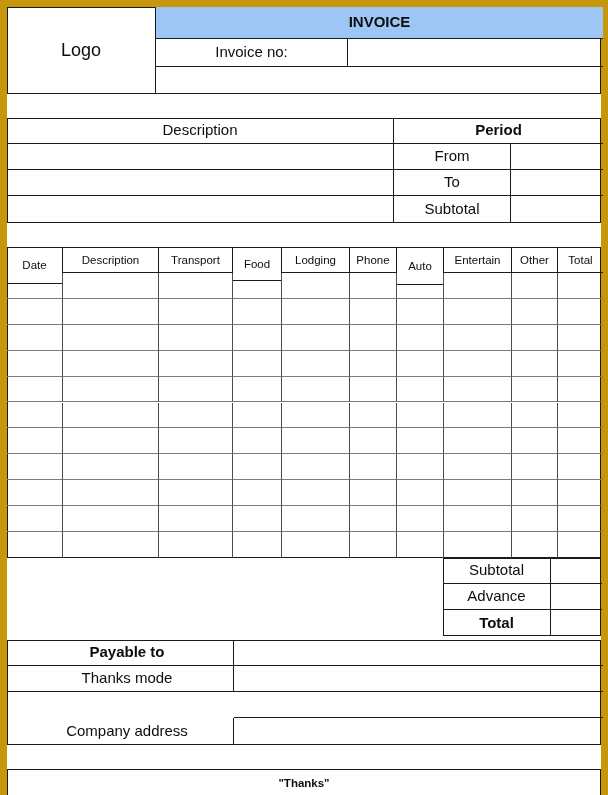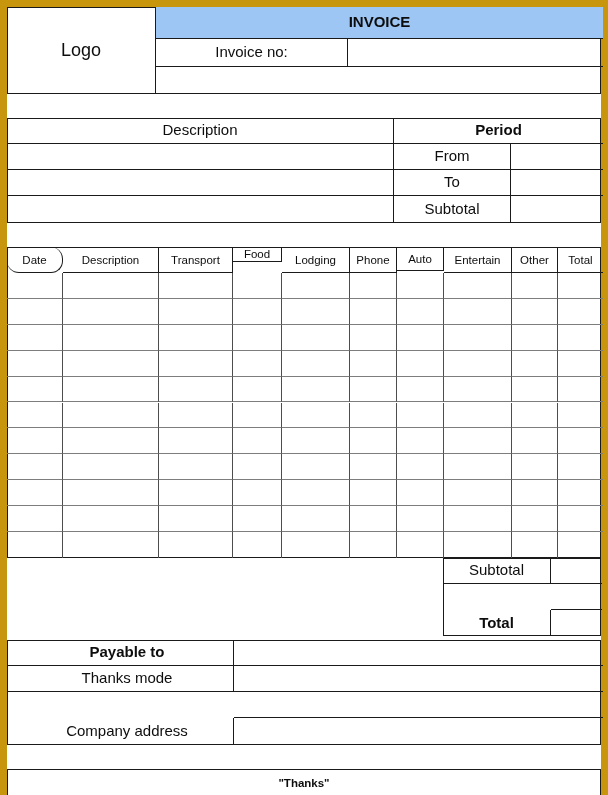--- a/index.html
+++ b/index.html
@@ -189,27 +189,27 @@
       <div class="cell desc-mid b-b" style="top:51px;">To</div>
       <div class="cell desc-right b-b" style="top:51px;"></div>
 
       <div class="cell desc-left" style="top:77px;"></div>
       <div class="cell desc-mid" style="top:77px;">Subtotal</div>
       <div class="cell desc-right" style="top:77px;"></div>
     </div>
 
     <div class="blk" id="main">
       <div id="main-head" class="hrow">
-          <div class="mcell" style="left: -1px; top: -1px; width: 56px; height: 26px; border-radius: 12px;">Date</div>
+          <div class="mcell" style="left: -1px; top: -1px; width: 56px; height: 37px;">Date</div>
           <div class="mcell" style="left: 55px; top: -1px; width: 96px; height: 26px;">Description</div>
           <div class="mcell" style="left: 151px; top: -1px; width: 74px; height: 26px;">Transport</div>
-          <div class="mcell" style="left: 225px; top: -1px; width: 49px; height: 15px;">Food</div>
+          <div class="mcell" style="left: 225px; top: -1px; width: 49px; height: 34px;">Food</div>
           <div class="mcell" style="left: 274px; top: -1px; width: 68px; height: 26px;">Lodging</div>
           <div class="mcell" style="left: 342px; top: -1px; width: 47px; height: 26px;">Phone</div>
-          <div class="mcell" style="left: 389px; top: -1px; width: 47px; height: 24px;">Auto</div>
+          <div class="mcell" style="left: 389px; top: -1px; width: 47px; height: 38px;">Auto</div>
           <div class="mcell" style="left: 436px; top: -1px; width: 68px; height: 26px;">Entertain</div>
           <div class="mcell" style="left: 504px; top: -1px; width: 46px; height: 26px;">Other</div>
           <div class="mcell last" style="left: 550px; top: -1px; width: 45px; height: 26px;">Total</div>
         </div>
       <div id="main-body">
           <div class="brow">
             <div class="mcell" style="left: -1px; top: 25px; width: 56px; height: 25.9px;"></div>
             <div class="mcell" style="left: 55px; top: 25px; width: 96px; height: 25.9px;"></div>
             <div class="mcell" style="left: 151px; top: 25px; width: 74px; height: 25.9px;"></div>
             <div class="mcell" style="left: 225px; top: 25px; width: 49px; height: 25.9px;"></div>
@@ -340,20 +340,21 @@
             <div class="mcell" style="left: 504px; top: 284px; width: 46px; height: 25.9px;"></div>
             <div class="mcell last" style="left: 550px; top: 284px; width: 45px; height: 25.9px;"></div>
           </div>
         </div>
     </div>
 
     <div class="blk" id="totals">
       <div class="cell tot-label b-b" style="top:-1px;">Subtotal</div>
       <div class="cell tot-value b-b" style="top:-1px;"></div>
 
+      <div class="cell tot-label b-b" style="top:25px;">Advance</div>
       <div class="cell tot-value b-b" style="top:25px;"></div>
 
       <div class="cell tot-label bold" style="top:51px;">Total</div>
       <div class="cell tot-value" style="top:51px;"></div>
     </div>
 
     <div class="blk" id="pay">
       <div class="cell pay-label b-b bold" style="top:-1px;">Payable to</div>
       <div class="cell pay-value b-b" style="top:-1px;"></div>
 

